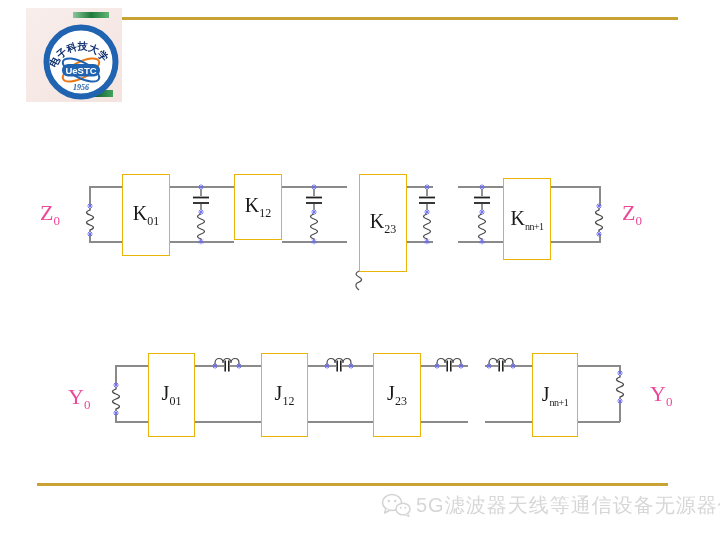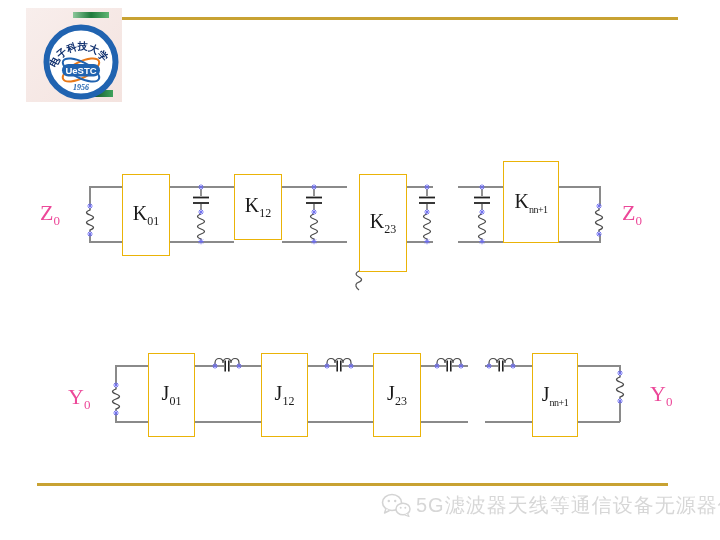--- a/index.html
+++ b/index.html
@@ -143,21 +143,21 @@
 
     <div class="box" style="left:122px;top:174px;width:48px;height:82px">
       <span class="blbl"><span>K</span><sub>01</sub></span>
     </div>
     <div class="box" style="left:234px;top:174px;width:48px;height:66px">
       <span class="blbl"><span>K</span><sub>12</sub></span>
     </div>
     <div class="box" style="left:359px;top:174px;width:48px;height:98px">
       <span class="blbl"><span>K</span><sub>23</sub></span>
     </div>
-    <div class="box" style="left:503px;top:161px;width:56px;height:82px">
+    <div class="box" style="left:503px;top:178px;width:48px;height:82px">
       <span class="blbl small"><span>K</span><sub>nn+1</sub></span>
     </div>
   </div>
 
   <svg class="cmp" style="left:352px;top:269px" width="12" height="24" viewBox="0 0 12 24">
     <path d="M7,2 Q1,5 7,8 Q13,11 5,14 Q2,17 7,21" fill="none" stroke="#555" stroke-width="1.2"></path>
   </svg>
 
   <div>
     <span class="port" style="left:68px;top:384px"><span>Y</span><sub>0</sub></span>

